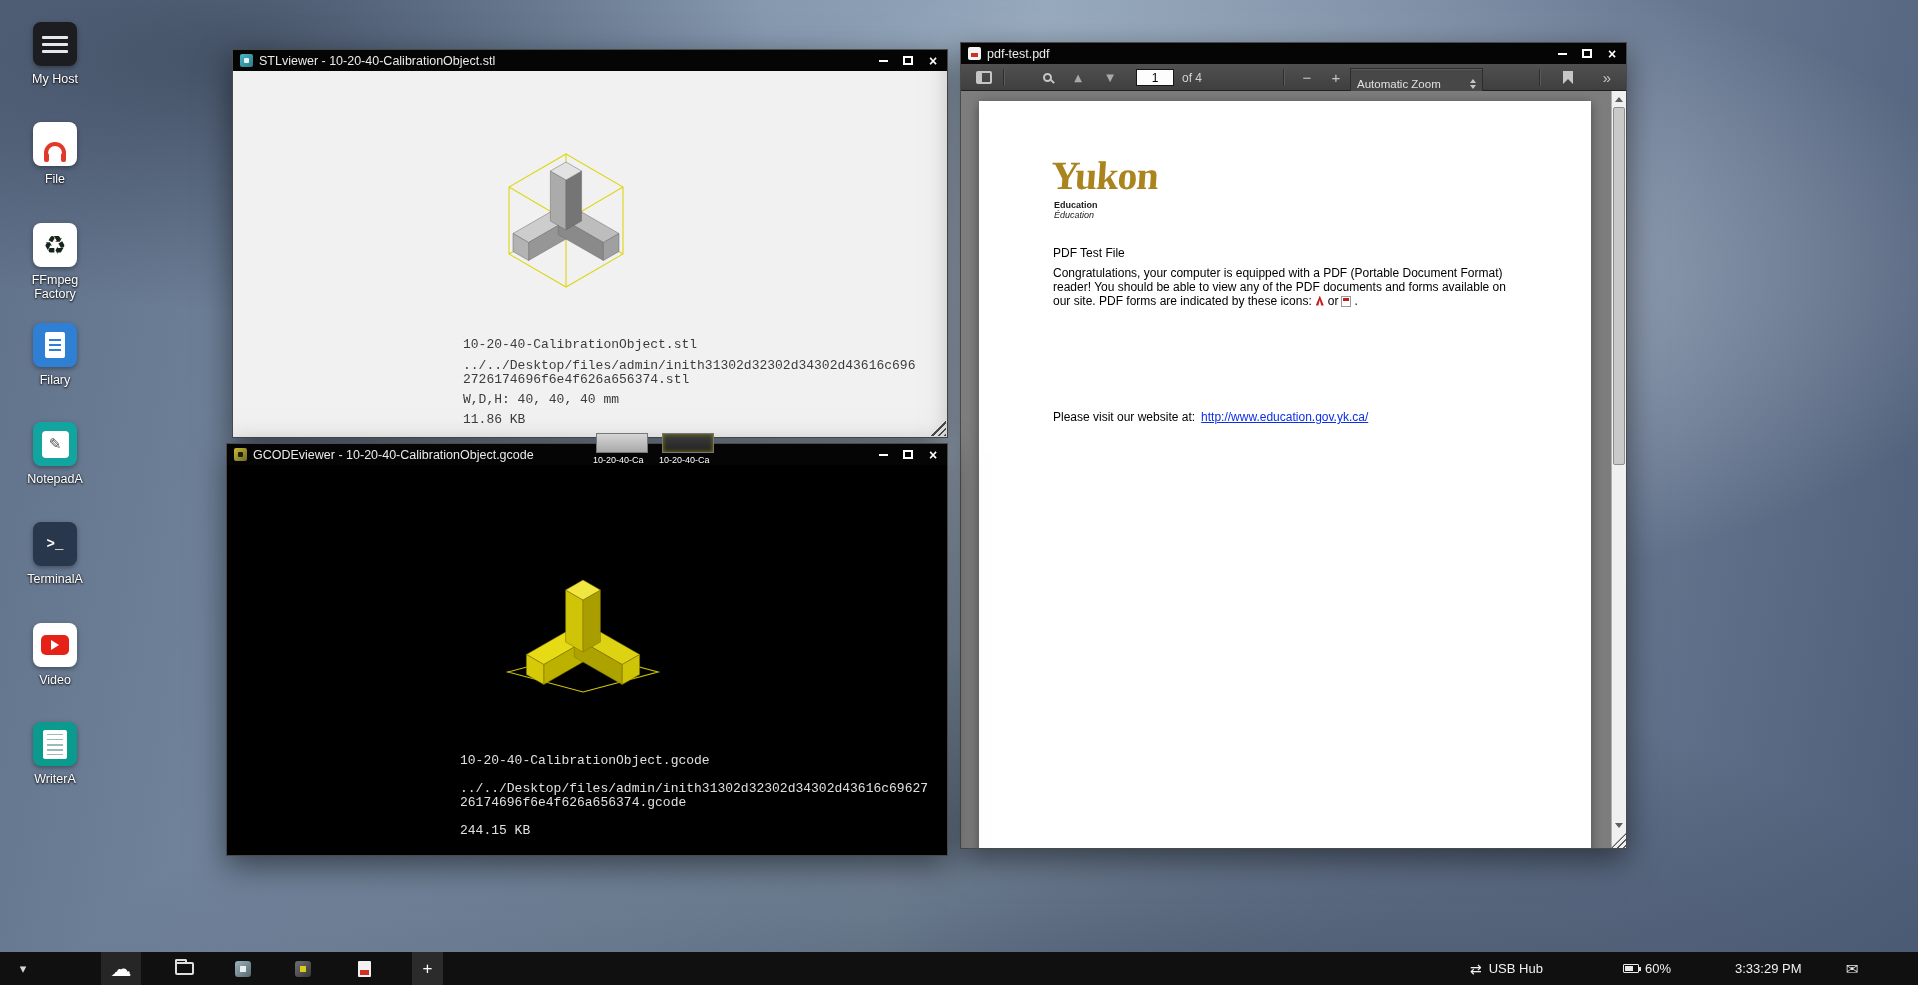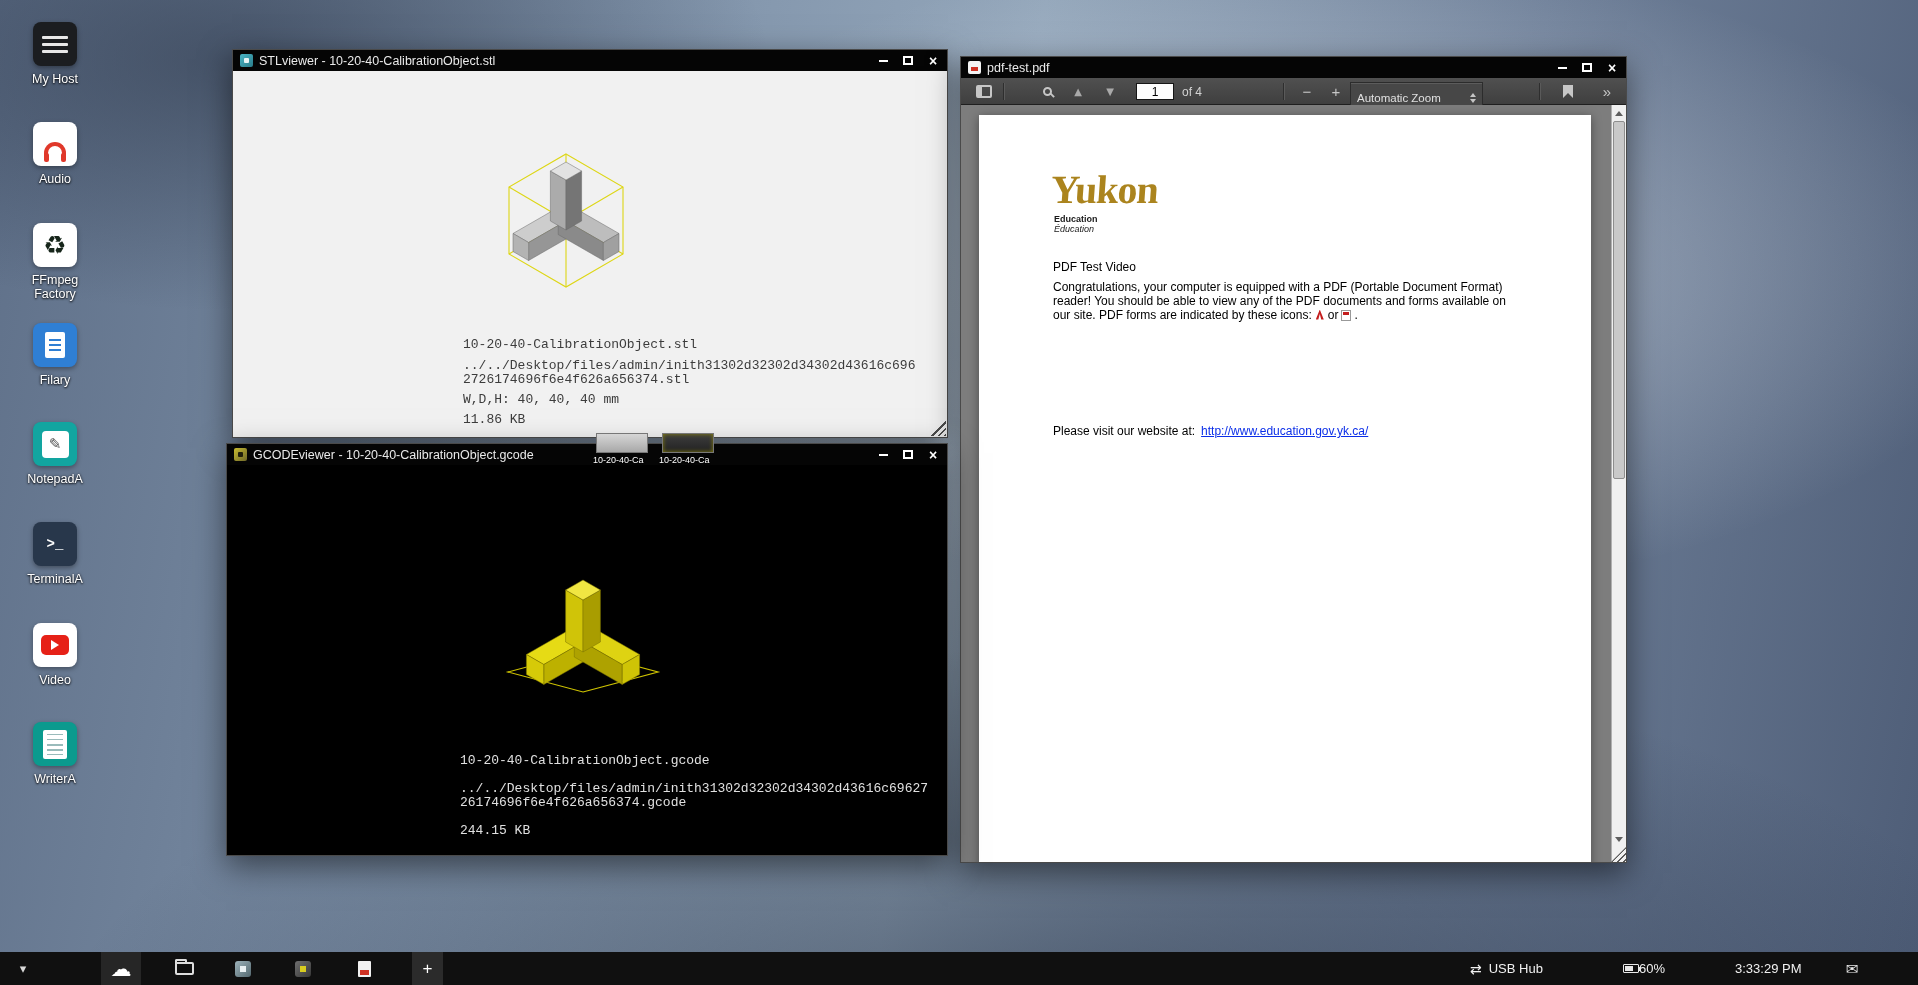--- a/index.html
+++ b/index.html
@@ -73,21 +73,21 @@
   .gcode-svg { position: absolute; left: 246px; top: 107px; }
 
   
   .thumb { position: absolute; width: 58px; z-index: 30; text-align: left; }
   .thumb-img { width: 52px; height: 20px; margin: 0 auto; border: 1px solid #777; }
   .t1 .thumb-img { background: linear-gradient(#d6d6d6, #a8a8a8); }
   .t2 .thumb-img { background: linear-gradient(#3d3d3d, #222); box-shadow: inset 0 0 4px #86800a; }
   .thumb-label { font-size: 9px; color: #fff; text-shadow: 0 1px 1px #000; margin-top: 2px; white-space: nowrap; }
 
   
-  #pdf-win { left: 960px; top: 56px; width: 667px; height: 807px; z-index: 15; }
+  #pdf-win { left: 960px; top: 42px; width: 667px; height: 807px; z-index: 15; }
   .pdf-toolbar { position: absolute; left: 0; right: 0; top: 21px; height: 27px;
     background: linear-gradient(#505050, #3f3f3f); border-bottom: 1px solid #1f1f1f; }
   .tb-item { position: absolute; top: 0; height: 27px; display: flex; align-items: center; justify-content: center; color: #c6c6c6; cursor: default; }
   .tb-sep { position: absolute; top: 5px; width: 1px; height: 17px; background: #2e2e2e; box-shadow: 1px 0 0 #5a5a5a; }
   .sidebar-ico { width: 16px; height: 13px; border: 2px solid #c6c6c6; border-radius: 2px; position: relative; }
   .sidebar-ico::after { content: ''; position: absolute; left: 0; top: 0; bottom: 0; width: 4px; background: #c6c6c6; }
   .search-ico { width: 9px; height: 9px; border: 2px solid #c6c6c6; border-radius: 50%; position: relative; display: block; }
   .search-ico::after { content: ''; position: absolute; width: 6px; height: 2px; background: #c6c6c6; right: -5px; bottom: -2px; transform: rotate(45deg); }
   .tb-arrow { font-family: "DejaVu Sans", sans-serif; font-size: 10px; color: #a9a9a9; }
   .page-input { position: absolute; left: 175px; top: 5px; width: 38px; height: 17px; background: #fdfdfd; border: 1px solid #161616; font-size: 12px; text-align: center; color: #000; font-family: "Liberation Sans", sans-serif; }
@@ -140,21 +140,21 @@
   .ti-box { width: 16px; height: 16px; border-radius: 3px; position: relative; }
   .ti-stl { background: linear-gradient(135deg, #9db3bb, #54686f); }
   .ti-stl::after { content: ''; position: absolute; inset: 5px; background: #e9f0f2; }
   .ti-gcode { background: linear-gradient(135deg, #6f6f6f, #373737); }
   .ti-gcode::after { content: ''; position: absolute; inset: 5px; background: #d8cc20; }
   .ti-pdf { width: 13px; height: 16px; background: #f2f2f2; border-radius: 1px; position: relative; }
   .ti-pdf::after { content: ''; position: absolute; left: 2px; right: 2px; bottom: 2px; height: 5px; background: #cf3224; }
   .tk-plus { left: 412px; width: 31px; background: #2b2b2b; font-size: 17px; color: #fff; }
   .tk-usb { left: 1470px; gap: 7px; font-size: 13px; }
   .usb-glyph { font-family: "DejaVu Sans", sans-serif; font-size: 14px; }
-  .tk-batt { left: 1623px; font-size: 13px; }
+  .tk-batt { left: 1623px; gap: 6px; font-size: 13px; }
   .batt-shape { width: 16px; height: 9px; border: 1px solid #e8e8e8; border-radius: 1px; position: relative; }
   .batt-shape::before { content: ''; position: absolute; right: -3px; top: 2px; width: 2px; height: 4px; background: #e8e8e8; }
   .batt-shape::after { content: ''; position: absolute; left: 1px; top: 1px; bottom: 1px; width: 60%; background: #e8e8e8; }
   .tk-clock { left: 1735px; font-size: 13px; }
   .tk-mail { left: 1838px; width: 28px; font-family: "DejaVu Sans", sans-serif; font-size: 15px; color: #ececec; }
 </style>
 </head>
 <body>
 
 <div class="desktop">
@@ -166,21 +166,21 @@
           <i></i>
           <i></i>
         </div>
       </div>
     <div class="di-label">My Host</div>
   </div>
   <div class="desk-icon" style="top:122px">
     <div class="di-tile tile-audio">
         <div class="headphones"></div>
       </div>
-    <div class="di-label">Audio</div>
+    <div class="di-label">File</div>
   </div>
   <div class="desk-icon" style="top:223px">
     <div class="di-tile tile-ffmpeg">
         <span class="glyph">♻</span>
       </div>
     <div class="di-label">FFmpeg Factory</div>
   </div>
   <div class="desk-icon" style="top:323px">
     <div class="di-tile tile-filary">
         <div class="doc"></div>
@@ -349,21 +349,21 @@
           <i class="bookmark-ico"></i>
         </span>
       <span class="tb-item more-btn" style="left:634px; width:24px">»</span>
     </div>
 
     <div class="pdf-content">
       <div class="pdf-page">
         <div class="logo-word">Yukon</div>
         <div class="logo-en">Education</div>
         <div class="logo-fr">Éducation</div>
-        <div class="doc-heading">PDF Test Video</div>
+        <div class="doc-heading">PDF Test File</div>
         <div class="doc-para">
           <div>Congratulations, your computer is equipped with a PDF (Portable Document Format)</div>
           <div>reader!  You should be able to view any of the PDF documents and forms available on</div>
           <div>
             <span>our site.  PDF forms are indicated by these icons:</span><span class="mini-ico adobe"></span><span>or</span><span class="mini-ico form"></span><span>.</span>
           </div>
         </div>
         <div class="doc-website">
           <span>Please visit our website at:</span><a class="doc-link" href="#">http://www.education.gov.yk.ca/</a>
         </div>

